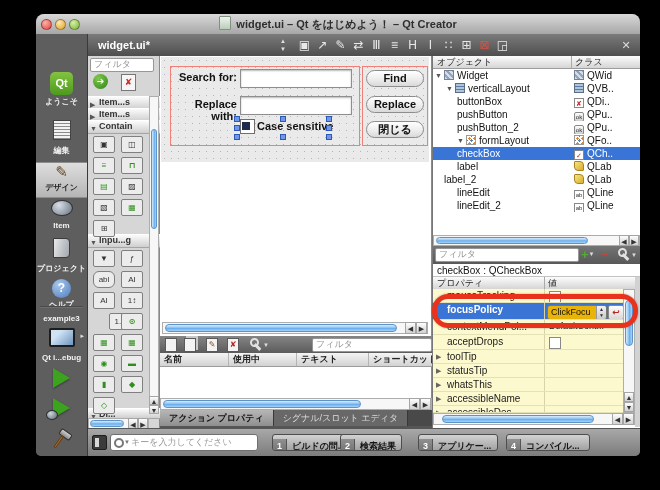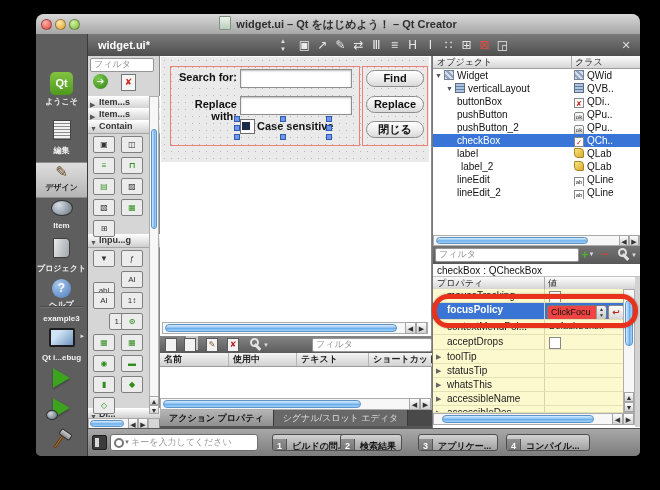--- a/index.html
+++ b/index.html
@@ -129,21 +129,21 @@
   #prop-rows{left:0;top:233px;width:190px;}
   .prow{position:relative;background:#fdf9cf;border-bottom:1px solid #e5e1b6;box-sizing:border-box;overflow:hidden;}
   .prow .pname{position:absolute;left:14px;top:1px;font-size:10px;color:#191919;white-space:nowrap;}
   .prow .pexp{position:absolute;left:3px;top:3px;font-size:7px;color:#666;}
   .prow .pval{position:absolute;left:111px;top:0;right:0;bottom:0;border-left:1px solid #d8d4a8;}
   .prow.sel{background:#3a74d4;}
   .prow.sel .pname{color:#fff;font-weight:bold;}
   .pcheck{position:absolute;left:4px;top:2px;width:10px;height:10px;background:#fff;border:1px solid #888;
           font-size:9px;line-height:10px;text-align:center;color:#2d56b0;font-weight:bold;}
   .ptext{position:absolute;left:4px;top:1px;font-size:9px;color:#222;white-space:nowrap;overflow:hidden;right:2px;}
-  .combo{position:absolute;left:2px;top:2px;width:58px;height:13px;background:#ef4444;border:1px solid #777;border-radius:3px;overflow:hidden;}
+  .combo{position:absolute;left:2px;top:2px;width:58px;height:13px;background:#eab308;border:1px solid #777;border-radius:3px;overflow:hidden;}
   .combo .ctext{position:absolute;left:3px;top:0;font-size:9px;color:#111;line-height:12px;white-space:nowrap;}
   .combo .cstep{position:absolute;right:0;top:0;width:9px;height:13px;background:linear-gradient(#f2f2f2,#c9c9c9);
                 border-left:1px solid #999;font-size:5px;color:#333;text-align:center;line-height:6px;}
   .reset-btn{position:absolute;left:63px;top:2px;width:14px;height:13px;background:linear-gradient(#fdfdfd,#d8d8d8);
              border:1px solid #888;border-radius:2px;color:#b3271c;font-size:9px;line-height:12px;text-align:center;font-weight:bold;}
   #prop-right-gutter{left:202px;top:221px;width:5px;height:150px;background:#d2d2d2;}
   
   #annotation{left:396px;top:280px;width:206px;height:34px;border:5px solid #e8321c;border-radius:16px;
               box-sizing:border-box;z-index:60;pointer-events:none;box-shadow:0 0 2px rgba(0,0,0,.4);}
   
@@ -219,21 +219,21 @@
         <div class="wbicon" style="left: 33px; top: 80px;">◫</div>
         <div class="wbicon green" style="left: 5px; top: 101px;">≡</div>
         <div class="wbicon green" style="left: 33px; top: 101px;">⊓</div>
         <div class="wbicon green" style="left: 5px; top: 122px;">▤</div>
         <div class="wbicon" style="left: 33px; top: 122px;">▨</div>
         <div class="wbicon" style="left: 5px; top: 143px;">▧</div>
         <div class="wbicon green" style="left: 33px; top: 143px;">▦</div>
         <div class="wbicon" style="left: 5px; top: 164px;">⊞</div>
         <div class="wbicon" style="left: 5px; top: 194px;">▼</div>
         <div class="wbicon" style="left: 33px; top: 194px;">ƒ</div>
-        <div class="wbicon" style="left: 5px; top: 226px;">abl</div>
+        <div class="wbicon" style="left: 5px; top: 215px; border-radius: 6px;">abl</div>
         <div class="wbicon" style="left: 33px; top: 215px;">AI</div>
         <div class="wbicon" style="left: 5px; top: 236px;">AI</div>
         <div class="wbicon" style="left: 33px; top: 236px;">1↕</div>
         <div class="wbicon" style="left: 21px; top: 257px;">1.2</div>
         <div class="wbicon green" style="left: 33px; top: 257px;">⊙</div>
         <div class="wbicon green" style="left: 5px; top: 278px;">▦</div>
         <div class="wbicon green" style="left: 33px; top: 278px;">▦</div>
         <div class="wbicon green" style="left: 5px; top: 299px;">◉</div>
         <div class="wbicon green" style="left: 33px; top: 299px;">▬</div>
         <div class="wbicon green" style="left: 5px; top: 320px;">▮</div>
@@ -332,30 +332,35 @@
           <span class="tr-class"><span class="ti ti-buttonbox">✘</span>QDi..</span>
         </div>
         <div class="treerow">
           <span class="tr-name" style="left: 24px;">pushButton</span>
           <span class="tr-class"><span class="ti ti-pushbtn">ok</span>QPu..</span>
         </div>
         <div class="treerow">
           <span class="tr-name" style="left: 24px;">pushButton_2</span>
           <span class="tr-class"><span class="ti ti-pushbtn">ok</span>QPu..</span>
         </div>
+        <div class="treerow">
+          <span class="tr-exp" style="left: 24px;">▼</span>
+          <span class="tr-name" style="left: 33px;"><span class="ti ti-formlayout"></span>formLayout</span>
+          <span class="tr-class"><span class="ti ti-formlayout"></span>QFo..</span>
+        </div>
         <div class="treerow sel">
           <span class="tr-name" style="left: 24px;">checkBox</span>
           <span class="tr-class"><span class="ti ti-checkbox">✓</span>QCh..</span>
         </div>
         <div class="treerow">
           <span class="tr-name" style="left: 24px;">label</span>
           <span class="tr-class"><span class="ti ti-label"></span>QLab</span>
         </div>
         <div class="treerow">
-          <span class="tr-name" style="left: 28px;">label_2</span>
+          <span class="tr-name" style="left: 11px;">label_2</span>
           <span class="tr-class"><span class="ti ti-label"></span>QLab</span>
         </div>
         <div class="treerow">
           <span class="tr-name" style="left: 24px;">lineEdit</span>
           <span class="tr-class"><span class="ti ti-lineedit">ab</span>QLine</span>
         </div>
         <div class="treerow">
           <span class="tr-name" style="left: 24px;">lineEdit_2</span>
           <span class="tr-class"><span class="ti ti-lineedit">ab</span>QLine</span>
         </div>

